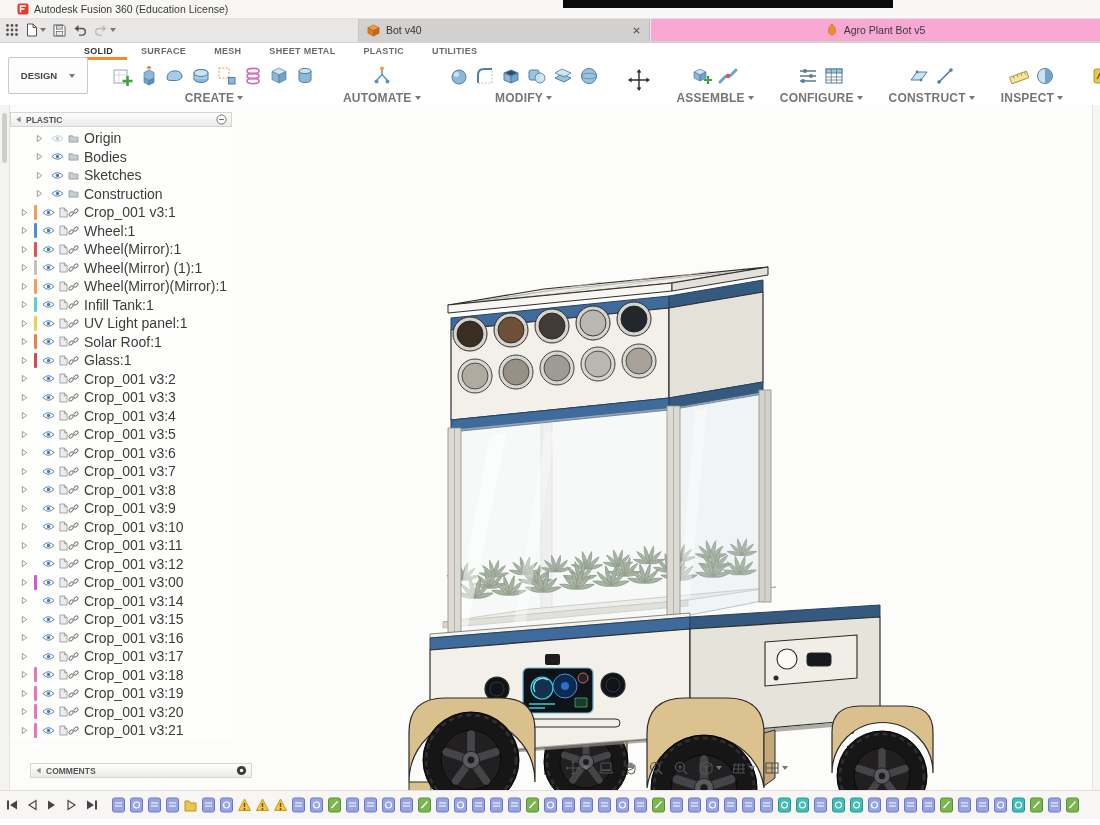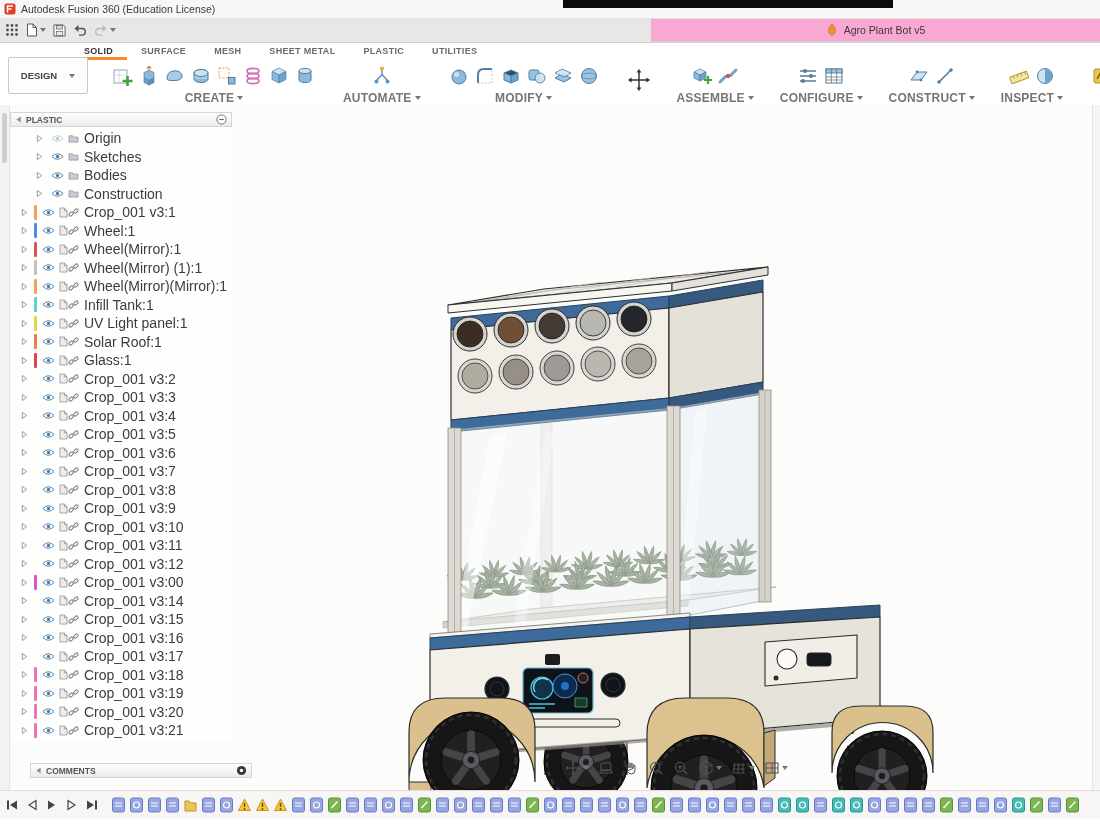--- a/index.html
+++ b/index.html
@@ -6,21 +6,21 @@
   body{
     position:relative;width:1100px;height:825px;overflow:hidden;background:#fff;
     font-family:"Liberation Sans","DejaVu Sans",sans-serif;-webkit-font-smoothing:antialiased;
   }
   .ic{display:inline-flex;align-items:center;justify-content:center;}
   .ic svg{display:block;}
   .dim{opacity:.4;}
   .dd{width:0;height:0;border-left:3px solid transparent;border-right:3px solid transparent;border-top:4px solid #777;display:inline-block;}
 
   
-  .title-bar{position:absolute;top:0;left:0;right:0;height:18px;background:#f8f7f6;border-bottom:1px solid #e3e1df;display:flex;align-items:center;padding-left:4px;gap:5px;z-index:6;}
+  .title-bar{position:absolute;top:0;left:0;right:0;height:18px;background:#f8f7f6;border-bottom:1px solid #e3e1df;display:flex;align-items:center;padding-left:17px;gap:5px;z-index:6;}
   .app-title{font-size:10.5px;color:#3a3a3a;}
   .top-strip{position:absolute;left:563px;top:0;width:330px;height:8px;background:#0b0b0b;z-index:7;}
 
   
   .tab-bar{position:absolute;top:18px;left:0;right:0;height:24px;background:#e9e7e5;border-bottom:1px solid #d4d2d0;z-index:5;}
   .qat{position:absolute;left:5px;top:2px;display:flex;gap:7px;align-items:center;height:20px;}
   .qat .qbtn{height:18px;display:flex;align-items:center;gap:2px;}
   .doc-tab{position:absolute;left:358px;top:0;width:292px;height:24px;background:#d3d1cf;display:flex;align-items:center;padding:0 8px;gap:6px;border-right:1px solid #bfbdbb;border-left:1px solid #c9c7c5;box-sizing:border-box;}
   .doc-tab .label{font-size:10.5px;color:#333;flex:1;white-space:nowrap;overflow:hidden;}
   .tab-right{position:absolute;left:651px;right:0;top:0;height:24px;background:#f9a8d4;display:flex;align-items:center;justify-content:center;gap:6px;border-bottom:1px solid #d4d2d0;box-sizing:border-box;}
@@ -135,20 +135,37 @@
       <span class="qbtn">
         <span class="ic ">
           <svg width="14" height="12" viewBox="0 0 14 12">
             <path d="M10.5 4.5 H5 a3.3 3.3 0 0 0 0 6.6 H8" fill="none" stroke="#bbb" stroke-width="1.4"></path>
             <path d="M8.5 1 L12.5 4.5 L8.5 8 Z" fill="#bbb"></path>
           </svg>
         </span>
         <span class="dd"></span>
       </span>
     </div>
+  <div class="doc-tab">
+    <span class="ic">
+      <svg width="13" height="13" viewBox="0 0 14 14">
+          <g stroke="#b35c10" stroke-width=".6">
+            <path d="M7 1 L13 4 L7 7 L1 4 Z" fill="#f49b42"></path>
+            <path d="M1 4 L7 7 V13 L1 10 Z" fill="#e07c1e"></path>
+            <path d="M13 4 L7 7 V13 L13 10 Z" fill="#c9690f"></path>
+          </g>
+        </svg>
+    </span>
+    <span class="label">Bot v40</span>
+    <span class="ic">
+      <svg width="9" height="9" viewBox="0 0 10 10">
+          <path d="M2 2 L8 8 M8 2 L2 8" stroke="#555" stroke-width="1.3"></path>
+        </svg>
+    </span>
+  </div>
   <div class="tab-right">
     <span class="ic">
       <svg width="12" height="13" viewBox="0 0 12 14">
           <path d="M6 1 C9 4 10.5 7 9.5 10 C8.8 12 7 13 6 13 C5 13 3.2 12 2.5 10 C1.5 7 3 4 6 1 Z" fill="#ef8f2e" stroke="#c06a12" stroke-width=".7"></path>
         </svg>
     </span>
     <span class="label">Agro Plant Bot v5</span>
   </div>
 </div>
 
@@ -691,40 +708,40 @@
             <svg width="13" height="9" viewBox="0 0 14 9">
               <path d="M1 4.5 Q7 -1.5 13 4.5 Q7 10.5 1 4.5 Z" fill="none" stroke="#4a7ba6" stroke-width="1"></path>
               <circle cx="7" cy="4.5" r="1.8" fill="#4a7ba6"></circle>
             </svg>
           </span>
           <span class="ic ">
             <svg width="11" height="9" viewBox="0 0 12 10">
               <path d="M1 2 H5 L6 3.5 H11 V9 H1 Z" fill="#c9cdd2" stroke="#8090a0" stroke-width=".8"></path>
             </svg>
           </span>
-          <span class="lbl">Sketches</span>
+          <span class="lbl">Bodies</span>
         </div>
         <div class="trow frow">
           <span class="ic disc">
             <svg width="7" height="9" viewBox="0 0 8 10">
               <path d="M1.5 1.5 L6.5 5 L1.5 8.5 Z" fill="none" stroke="#909090" stroke-width="1"></path>
             </svg>
           </span>
           <span class="ic eye">
             <svg width="13" height="9" viewBox="0 0 14 9">
               <path d="M1 4.5 Q7 -1.5 13 4.5 Q7 10.5 1 4.5 Z" fill="none" stroke="#4a7ba6" stroke-width="1"></path>
               <circle cx="7" cy="4.5" r="1.8" fill="#4a7ba6"></circle>
             </svg>
           </span>
           <span class="ic ">
             <svg width="11" height="9" viewBox="0 0 12 10">
               <path d="M1 2 H5 L6 3.5 H11 V9 H1 Z" fill="#c9cdd2" stroke="#8090a0" stroke-width=".8"></path>
             </svg>
           </span>
-          <span class="lbl">Bodies</span>
+          <span class="lbl">Sketches</span>
         </div>
         <div class="trow frow">
           <span class="ic disc">
             <svg width="7" height="9" viewBox="0 0 8 10">
               <path d="M1.5 1.5 L6.5 5 L1.5 8.5 Z" fill="none" stroke="#909090" stroke-width="1"></path>
             </svg>
           </span>
           <span class="ic eye">
             <svg width="13" height="9" viewBox="0 0 14 9">
               <path d="M1 4.5 Q7 -1.5 13 4.5 Q7 10.5 1 4.5 Z" fill="none" stroke="#4a7ba6" stroke-width="1"></path>

